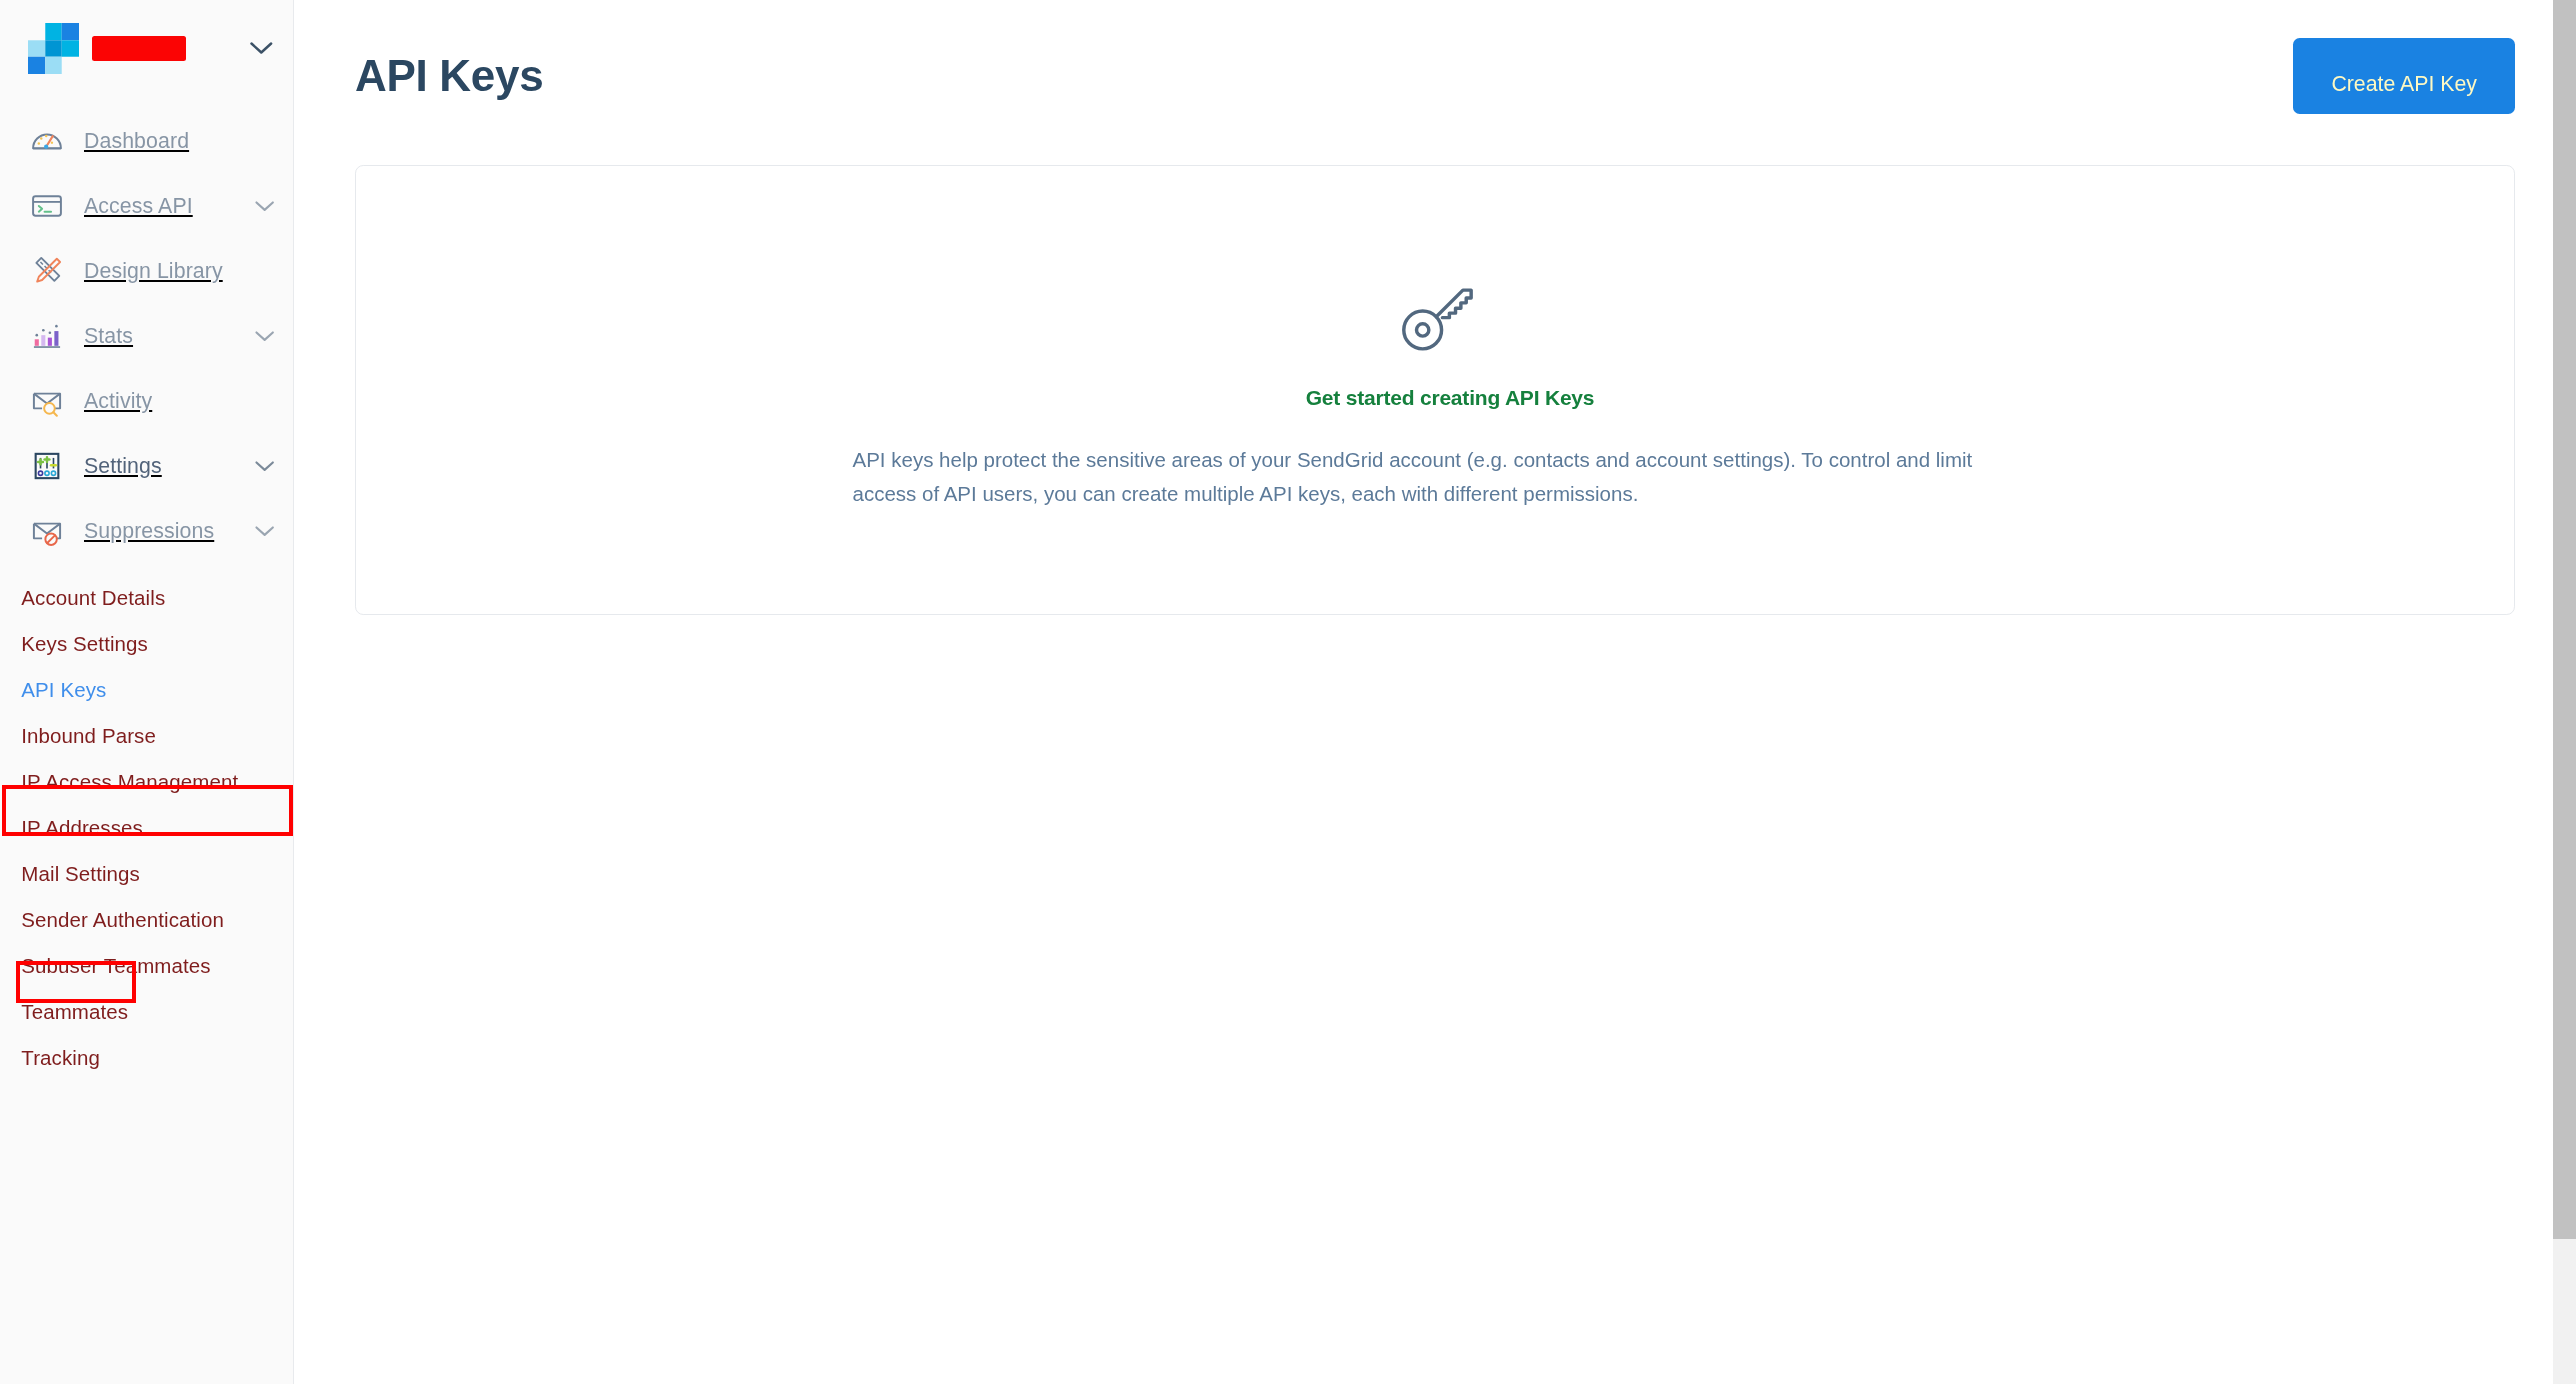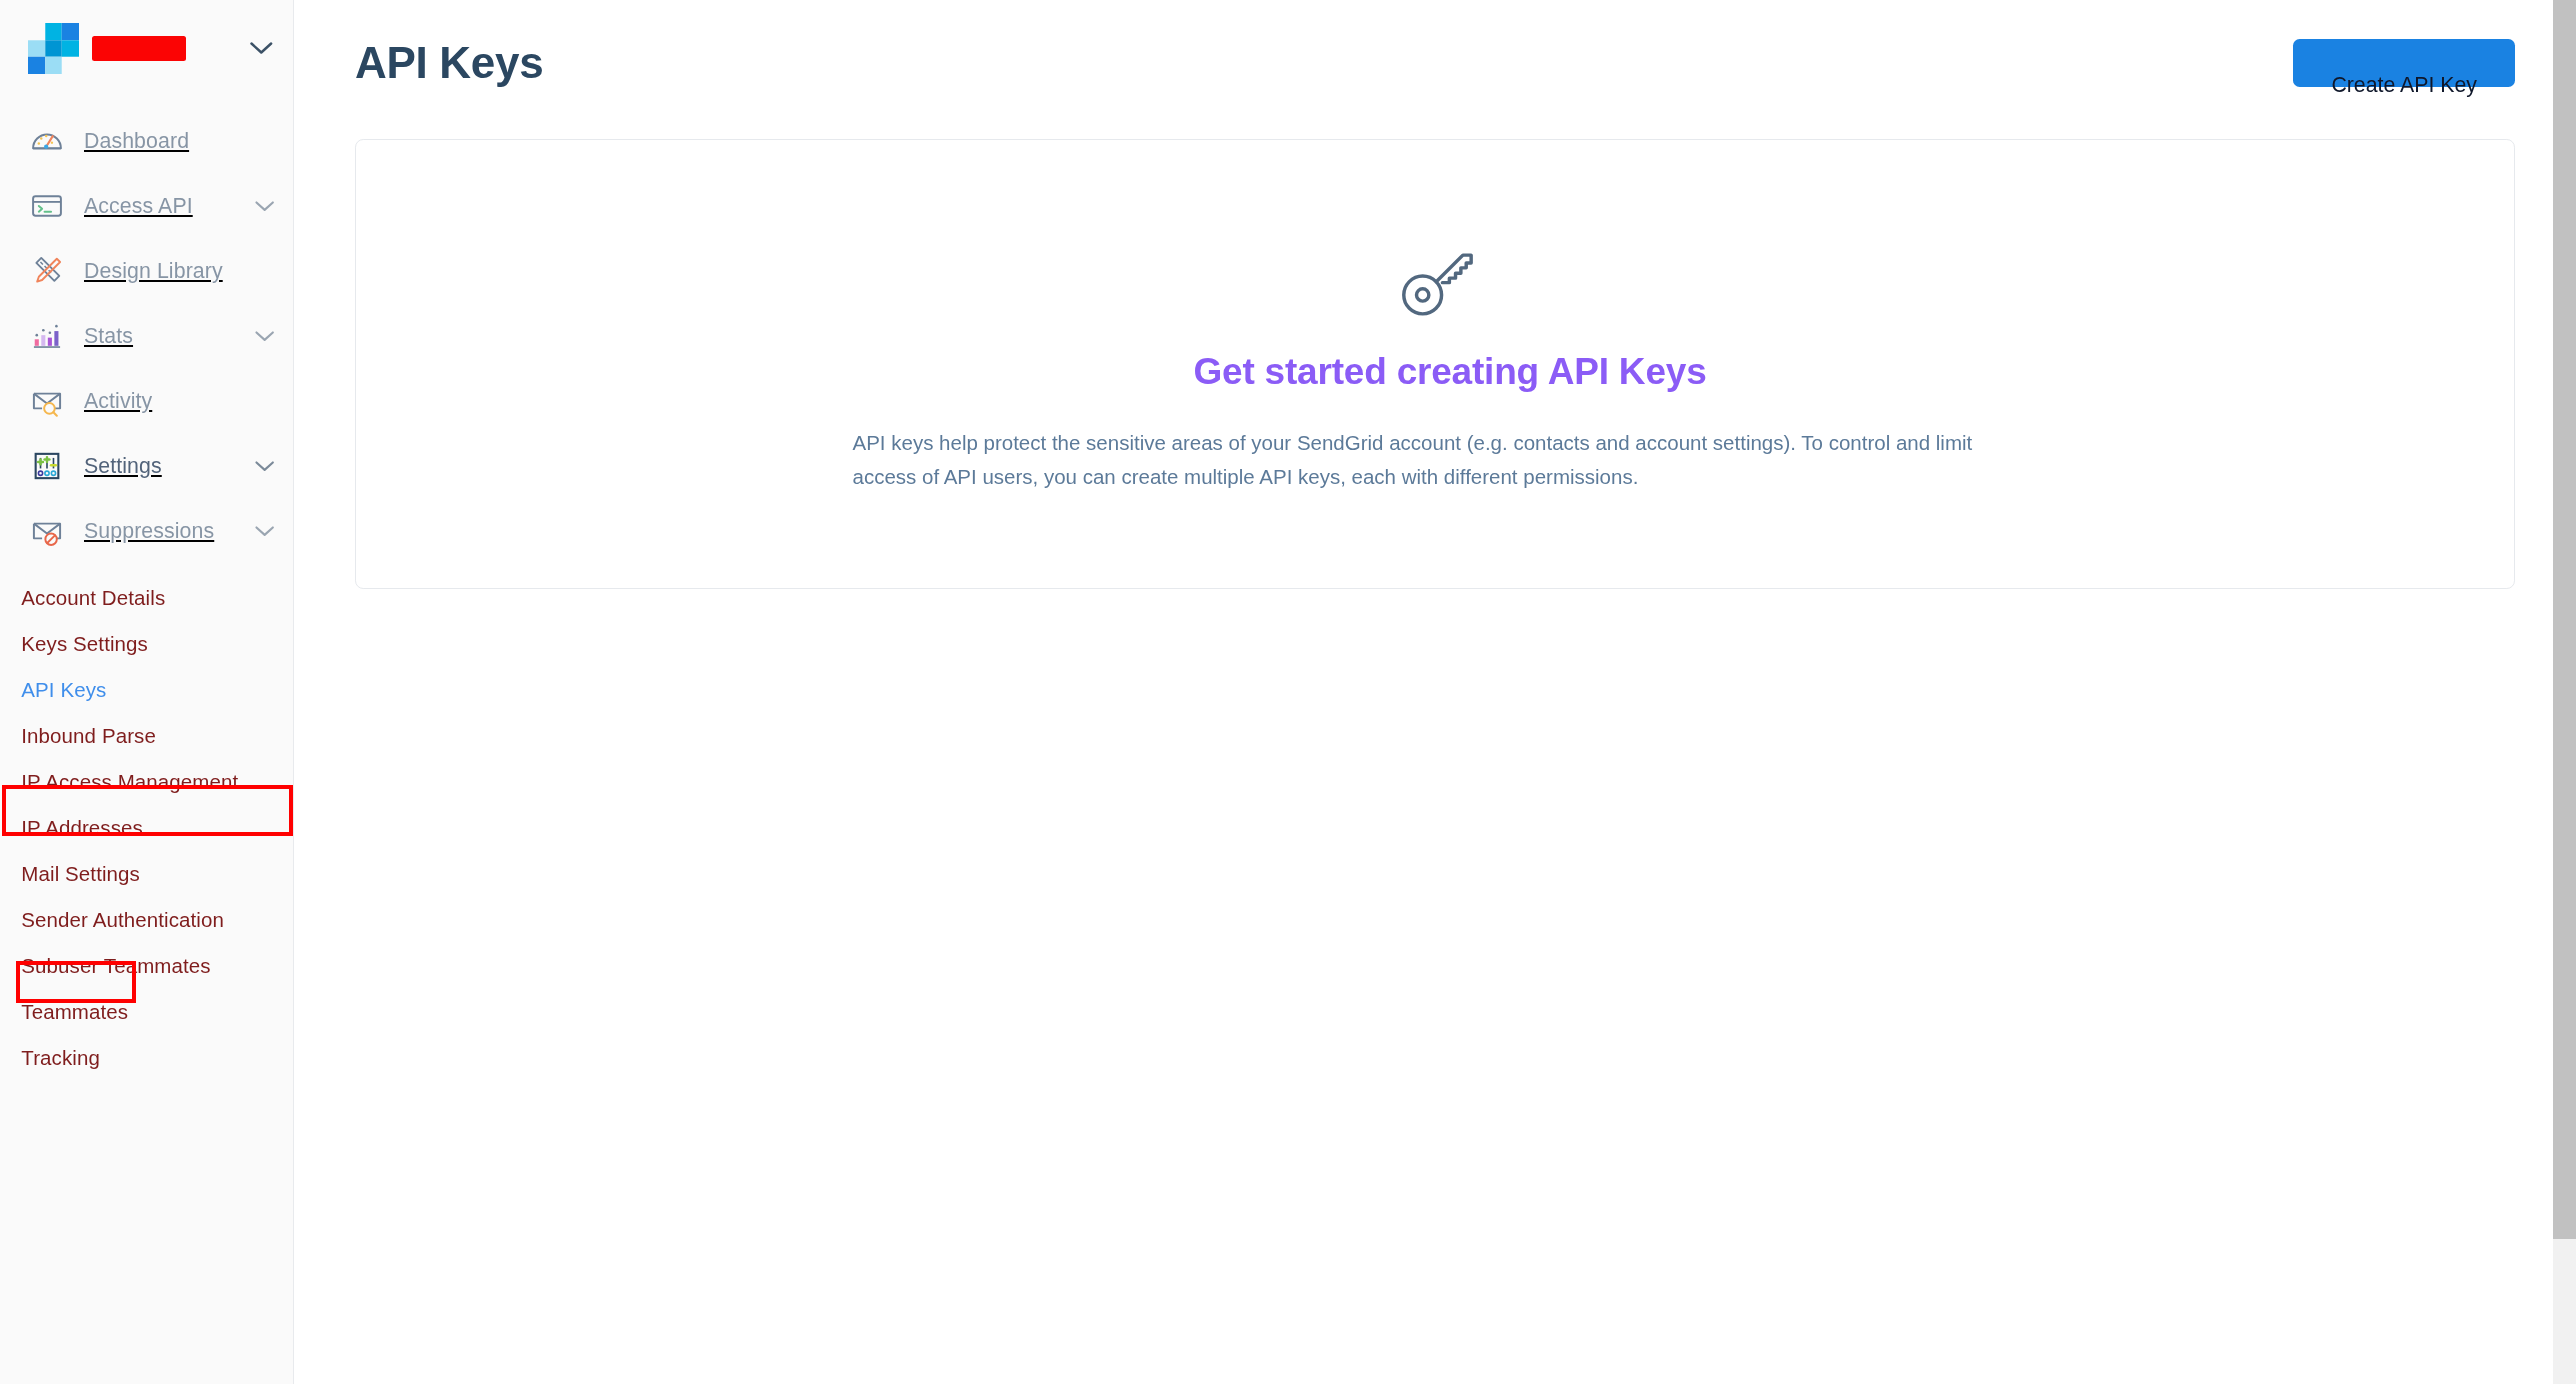--- a/index.html
+++ b/index.html
@@ -87,42 +87,42 @@
   .page-head {
     display:flex; align-items:center;
     padding:38px 61px 0 61px;
   }
   .page-title {
     font-size:44px; font-weight:bold;
     color:#2b4761; letter-spacing:-0.3px;
   }
   .primary-btn {
     margin-left:auto;
-    background:#1a82e2; color:#0f172a;
+    background:#1a82e2; color:#fef9c3;
     border:none; border-radius:6.6px;
     font-family:"Liberation Sans", sans-serif;
     font-size:21.3px;
-    padding:16px 38px; height:48px;
+    padding:16px 38px; height:76px;
     line-height:61px; cursor:pointer;
     white-space:nowrap;
   }
 
   .card {
     margin:51px 61px 0 61px;
     border:1.6px solid #e6e9ed;
     border-radius:8.2px;
     background:#ffffff;
     height:450px;
     display:flex; flex-direction:column;
     align-items:center; justify-content:center;
   }
   .empty-icon { margin-bottom:21.3px; }
   .empty-title {
-    font-size:37px; font-weight:bold;
-    color:#8b5cf6; letter-spacing:-0.2px;
+    font-size:21px; font-weight:bold;
+    color:#15803d; letter-spacing:-0.2px;
     margin-bottom:33px;
     margin-left:30px;
   }
   .empty-body {
     font-size:20.5px; color:#5c7a99;
     line-height:1.62; 
     max-width:1165px;
   }
 
   

